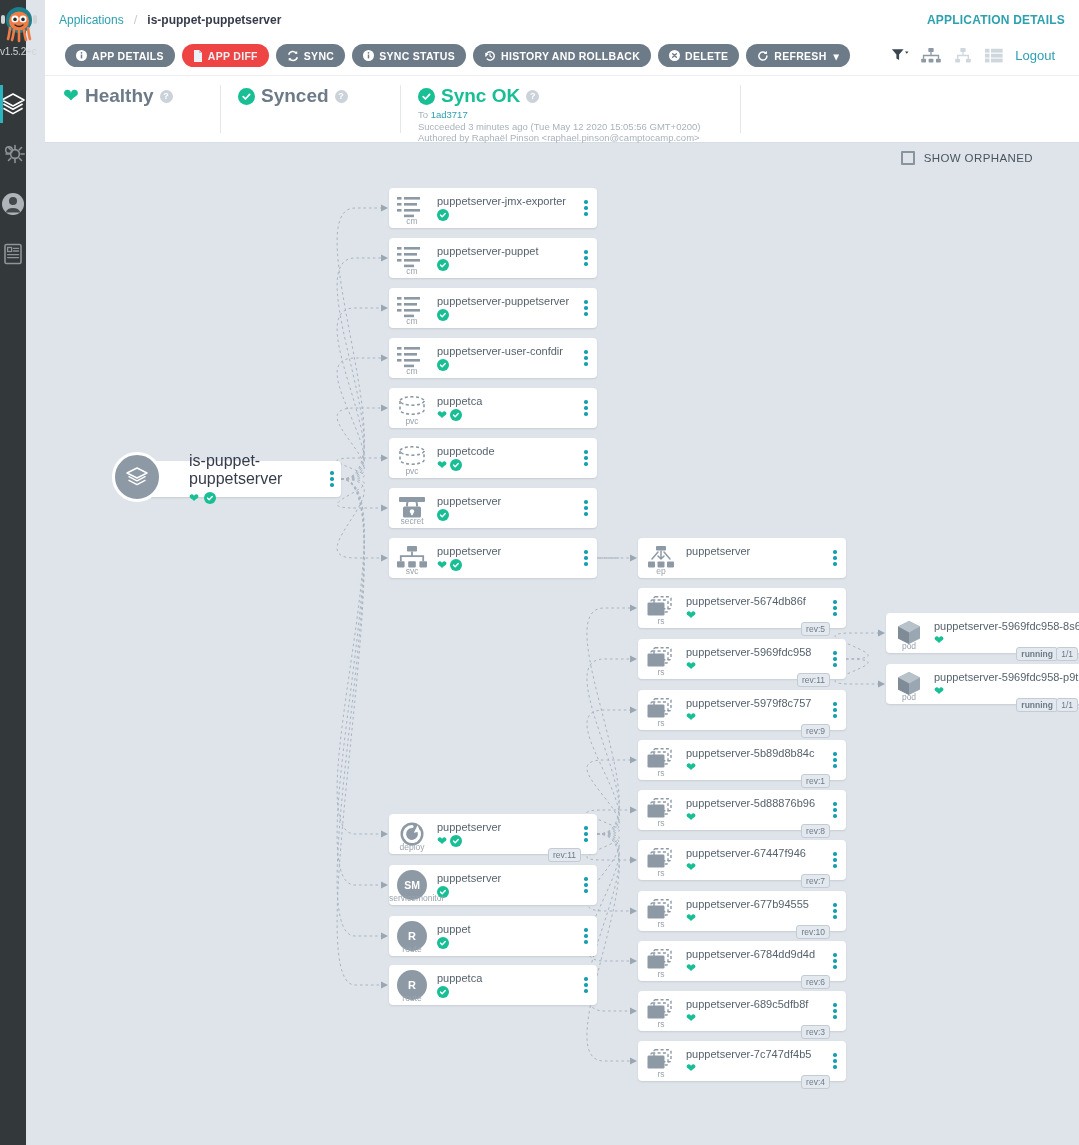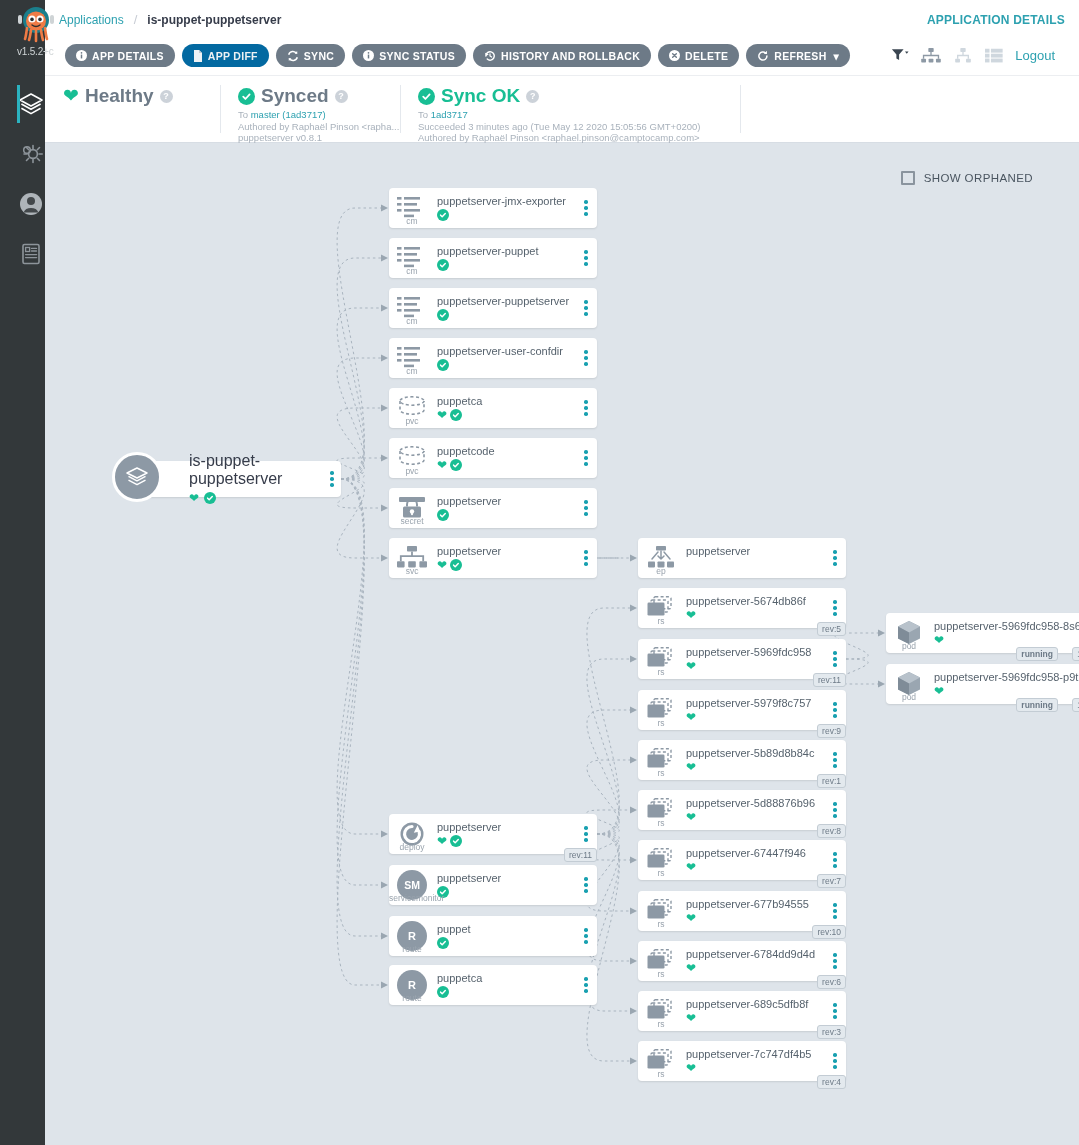--- a/index.html
+++ b/index.html
@@ -5,22 +5,22 @@
   * { box-sizing: border-box; }
   html, body { margin:0; padding:0; }
   body {
     width:1079px; height:1145px; overflow:hidden;
     font-family:"Liberation Sans", sans-serif;
     background:#dee4ea; color:#363c4a;
     -webkit-font-smoothing:antialiased;
   }
   
   #sidebar {
-    position:absolute; left:0; top:0; width:45px; height:1145px;
-    background:#33383a; z-index:30;padding-left:17px;
+    position:absolute; left:0; top:0; width:26px; height:1145px;
+    background:#33383a; z-index:30;
   }
   .logo-wrap { padding-top:6px; text-align:center; }
   .logo { width:38px; height:40px; margin:0 auto; position:relative; }
   .version { color:#cfd4d6; font-size:10px; text-align:center; margin-top:0px; letter-spacing:-0.2px;}
   .rail-items { margin-top:22px; }
   .rail-item {
     height:50px; display:flex; align-items:center; justify-content:center;
     position:relative;
   }
   .rail-item.active::before{
@@ -44,21 +44,21 @@
     position:absolute; left:45px; top:36px; right:0; height:40px; background:#fff;
     display:flex; align-items:center; padding:0 20px; border-bottom:1px solid #eceef1;
   }
   .tbtn {
     display:inline-flex; align-items:center; gap:5px;
     height:23px; padding:0 11px; border-radius:12px;
     background:#6d7a87; color:#fff; font-size:10.5px; font-weight:bold;
     letter-spacing:0.3px; margin-right:7px; cursor:pointer; white-space:nowrap;
     border:none;
   }
-  .tbtn.disabled { background:#0369a1; color:#edf1f4; cursor:default; }
+  .tbtn.disabled { background:#ef4444; color:#edf1f4; cursor:default; }
   .tbtn svg { display:block; }
   .caret { margin-left:2px; }
   .tb-right { margin-left:auto; display:flex; align-items:center; gap:12px; padding-right:4px;}
   .vicon { cursor:pointer; display:block; }
   .logout { color:#2da1b0; font-size:13px; cursor:pointer; }
   
   #status {
     position:absolute; left:45px; top:76px; right:0; height:67px; background:#fff;
     display:flex; border-bottom:1px solid #d7dde4;
   }
@@ -79,21 +79,20 @@
   .warn { font-size:17px; color:#e96d76; }
   
   #canvas {
     position:absolute; left:45px; top:143px; right:0; bottom:0;
     background:#dee4ea; overflow:hidden;
   }
   #edges { position:absolute; left:0; top:0; width:1034px; height:1002px; }
   .orphan-box {
     position:absolute; right:46px; top:8px; display:flex; align-items:center; gap:9px;
     cursor:pointer;
-    margin-top:20px;
   }
   .cbox { width:14px;height:14px;border:2px solid #8a949e; background:#dee4ea; border-radius:1px;}
   .orphan-lbl { font-size:11.5px; color:#4a5560; letter-spacing:0.4px; }
   
   .node {
     position:absolute; background:#fff; border-radius:4px;
     box-shadow:0 1px 2px rgba(0,0,0,0.10);
     display:flex; align-items:center;
   }
   .node .ico-col {
@@ -109,21 +108,21 @@
   .node .stat { display:flex; align-items:center; gap:3px; margin-top:1px; height:12px;}
   .heart { color:#18be94; font-size:12px; line-height:12px; }
   .chk {
     width:12px;height:12px;border-radius:50%;background:#18be94;
     display:inline-flex;align-items:center;justify-content:center;
   }
   .chk svg{display:block;}
   .kebab { width:22px; display:flex; flex-direction:column; align-items:center; gap:2.5px; cursor:pointer; }
   .kebab i { width:3.5px;height:3.5px;border-radius:50%;background:#18a0b0; display:block;}
   .badge {
-    position:absolute; bottom:-8px; right:0;
+    position:absolute; bottom:-8px; right:16px;
     background:#e3e9ee; border:1px solid #c3ccd4; border-radius:3px;
     font-size:8.5px; color:#6d7a87; padding:0px 4px; line-height:12px;
     white-space:nowrap;
   }
   .badge.b2 { right:36px;font-weight:bold; }
   .circ-ico {
     width:30px;height:30px;border-radius:50%;background:#8d99a5;color:#fff;
     display:flex;align-items:center;justify-content:center;font-size:11px;font-weight:bold;
   }
   .circ-ico.sm { font-size:10.5px; }
@@ -292,25 +291,20 @@
   </div>
   <div class="st-cell" style="width:180px">
     <div class="st-head">
       <span class="chk" style="width:17px;height:17px">
         <svg width="11" height="11" viewBox="0 0 12 12">
             <path d="M2.4 6.2l2.4 2.5 4.6-5" stroke="#fff" stroke-width="1.9" fill="none" stroke-linecap="round" stroke-linejoin="round"></path>
           </svg>
       </span>
       <span class="st-title">Synced</span>
       <span class="qmark">?</span>
-    </div>
-    <div class="st-sub">
-      <div><span>To </span><b>master (1ad3717)</b></div>
-      <div>Authored by Raphaël Pinson &lt;rapha...</div>
-      <div>puppetserver v0.8.1</div>
     </div>
   </div>
   <div class="st-cell" style="width:340px">
     <div class="st-head">
       <span class="chk" style="width:17px;height:17px">
         <svg width="11" height="11" viewBox="0 0 12 12">
             <path d="M2.4 6.2l2.4 2.5 4.6-5" stroke="#fff" stroke-width="1.9" fill="none" stroke-linecap="round" stroke-linejoin="round"></path>
           </svg>
       </span>
       <span class="st-title green">Sync OK</span>

